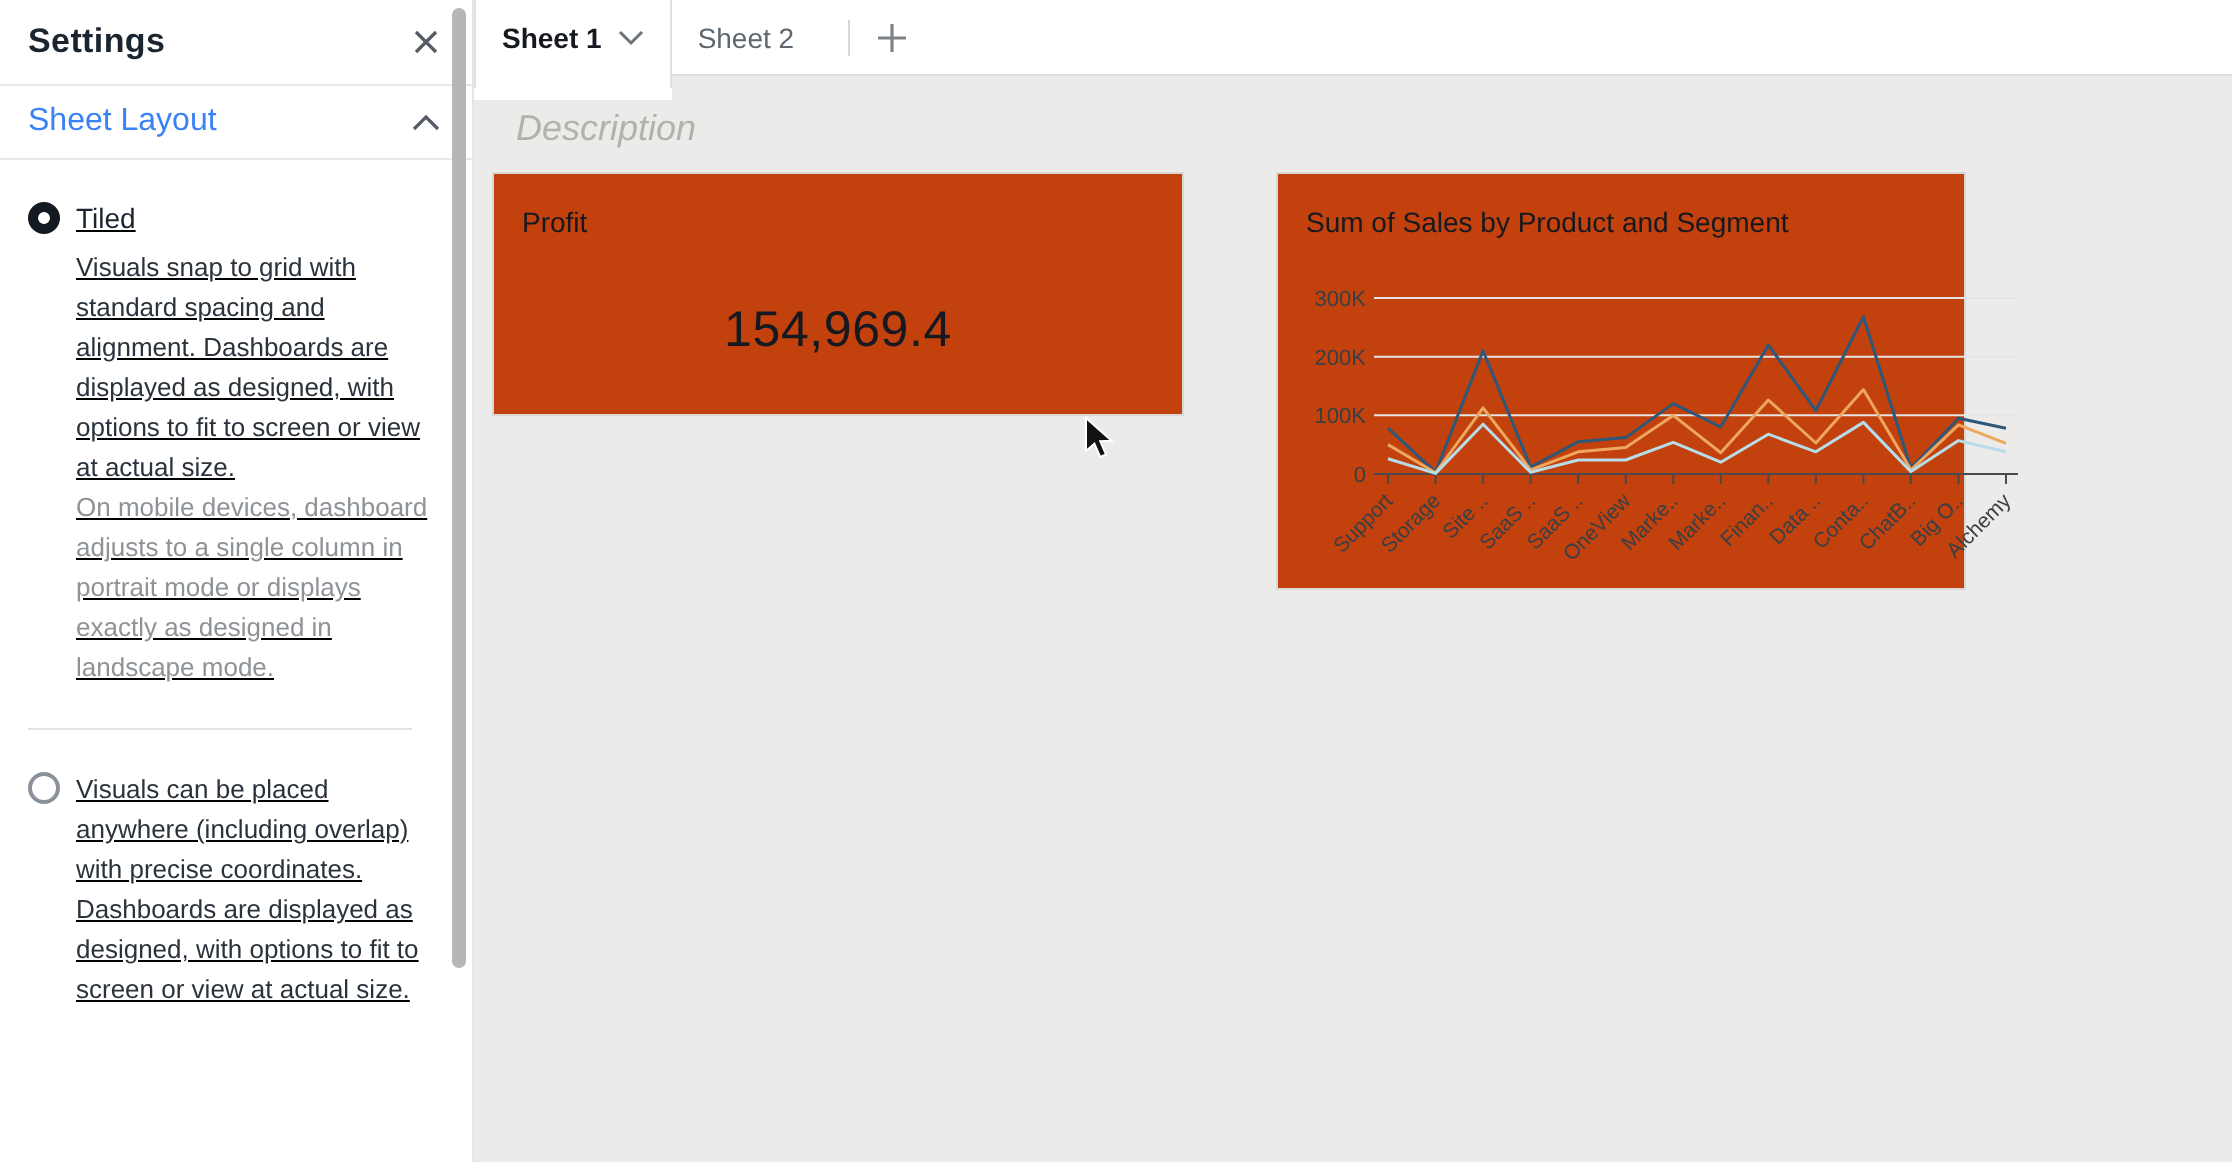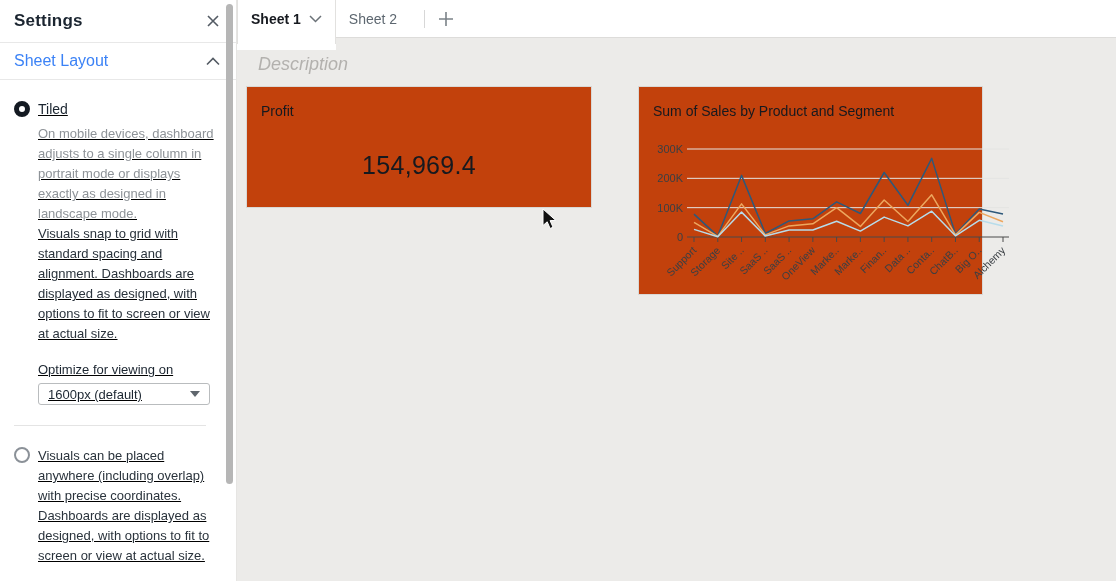--- a/index.html
+++ b/index.html
@@ -87,29 +87,22 @@
           </svg>
       </span>
     </div>
 
     <div class="panel-body">
 
       <div class="option">
         <span class="radio selected"></span>
         <div class="option-content">
           <div class="option-label">Tiled</div>
+          <p class="desc dark">Visuals snap to grid with standard spacing and alignment. Dashboards are displayed as designed, with options to fit to screen or view at actual size.</p>
           <p class="desc gray">On mobile devices, dashboard adjusts to a single column in portrait mode or displays exactly as designed in landscape mode.</p>
-          <p class="desc dark">Visuals snap to grid with standard spacing and alignment. Dashboards are displayed as designed, with options to fit to screen or view at actual size.</p>
-          <div class="optimize">
-            <div class="optimize-label">Optimize for viewing on</div>
-            <div class="select">
-              <span>1600px (default)</span>
-              <span class="caret"></span>
-            </div>
-          </div>
         </div>
       </div>
 
       <hr class="panel-divider">
 
       <div class="option">
         <span class="radio unselected"></span>
         <div class="option-content">
           <p class="desc dark">Visuals can be placed anywhere (including overlap) with precise coordinates. Dashboards are displayed as designed, with options to fit to screen or view at actual size.</p>
         </div>

